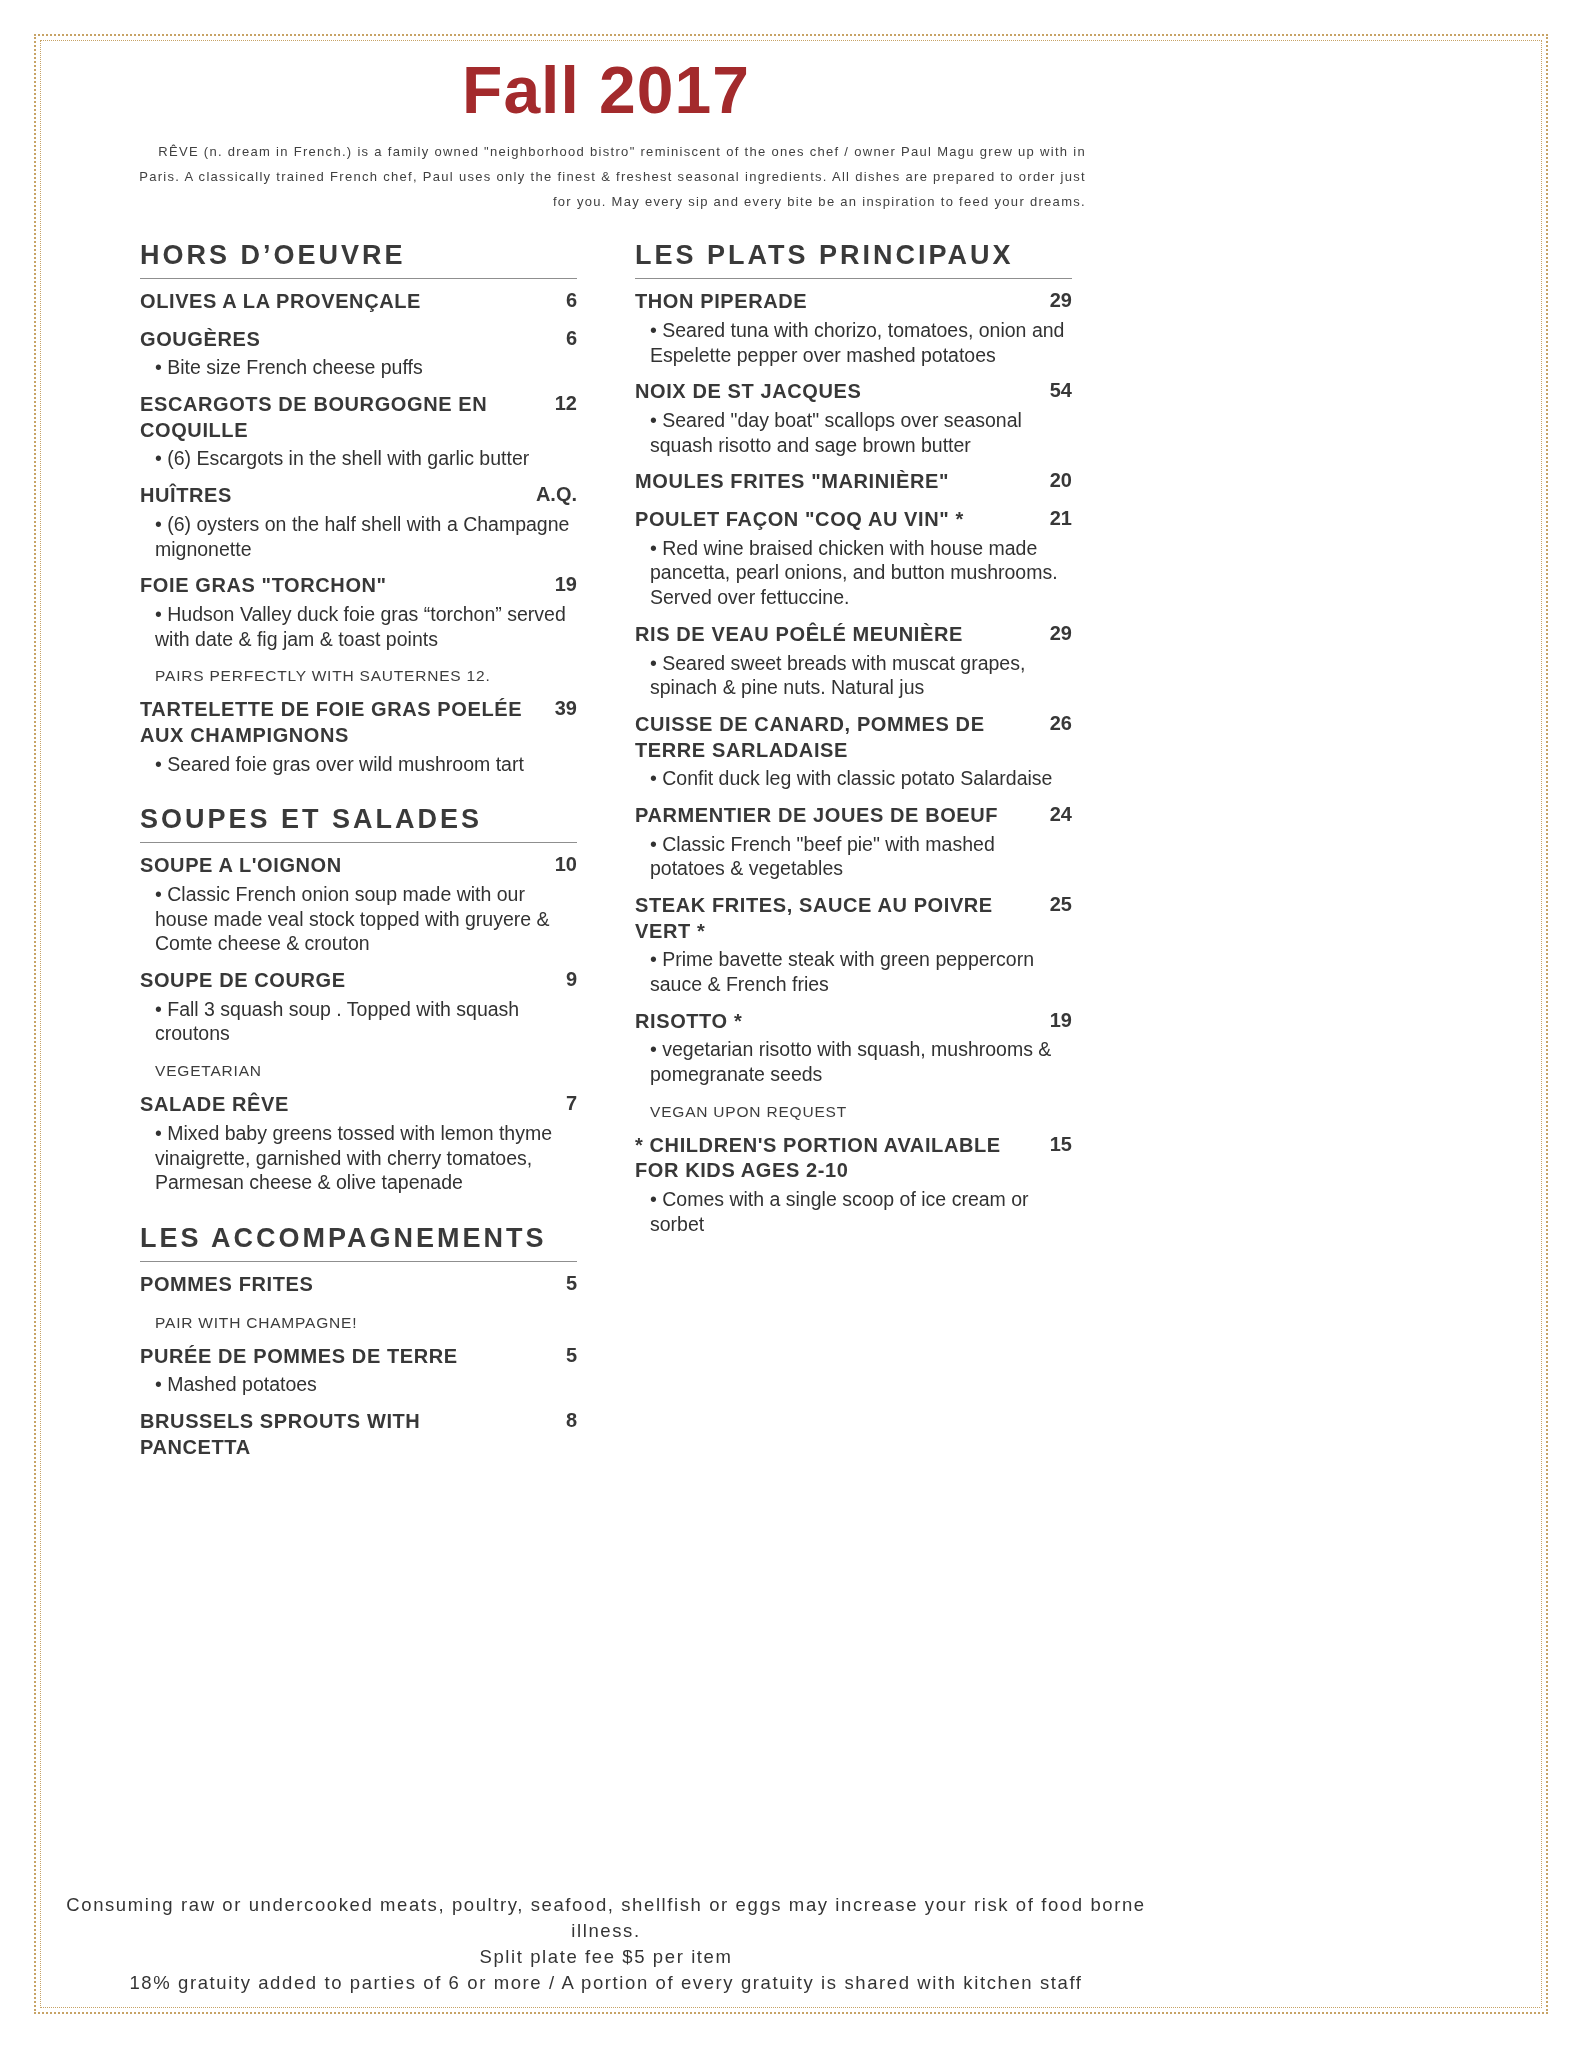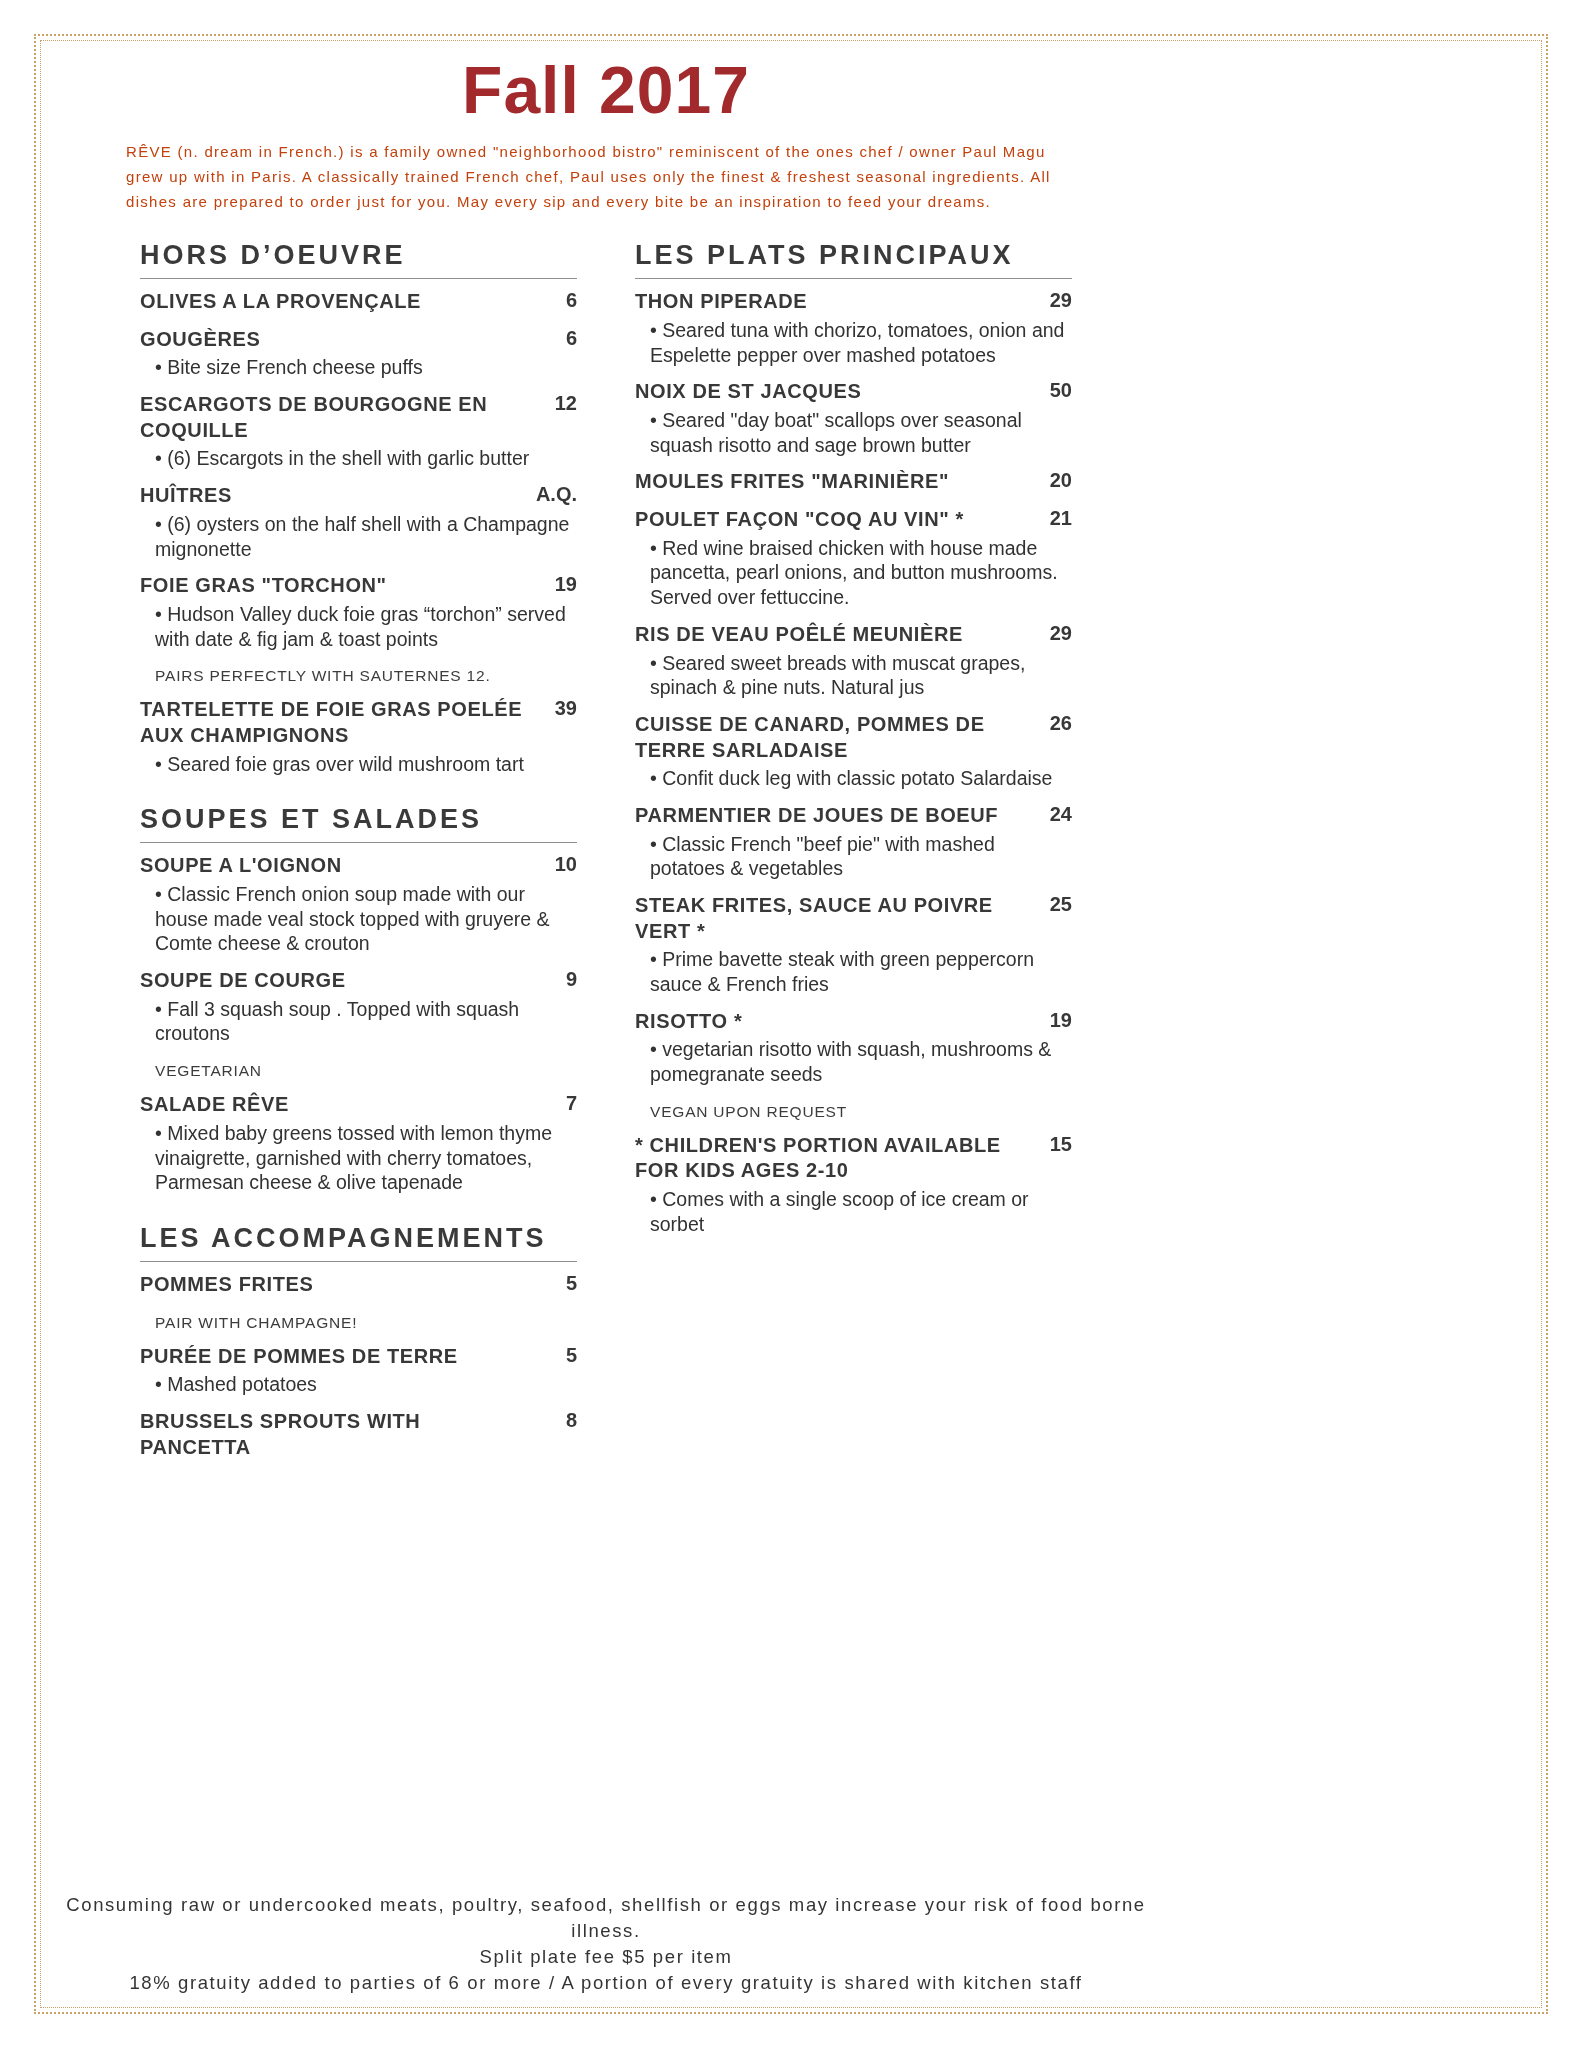--- a/index.html
+++ b/index.html
@@ -42,25 +42,25 @@
     text-align:center;
     font-size:66px;
     font-weight:bold;
     color:var(--accent);
     letter-spacing:1px;
     line-height:1.05;
   }
   .intro{
     margin:14px auto 0;
     width:960px;
-    text-align:left;
-    font-size:15px;
+    text-align:right;
+    font-size:13px;
     line-height:25px;
     letter-spacing:1.3px;
-    color:#c2410c;
+    color:#404040;
   }
   .columns{
     width:932px;
     margin:26px auto 0;
     display:flex;
     gap:58px;
     align-items:flex-start;
   }
   .col{
     width:437px;
@@ -239,21 +239,21 @@
             <div class="menu-item">
               <div class="item-row">
                 <span class="item-name">THON PIPERADE</span>
                 <span class="item-price">29</span>
               </div>
               <p class="item-desc">Seared tuna with chorizo, tomatoes, onion and Espelette pepper over mashed potatoes</p>
             </div>
             <div class="menu-item">
               <div class="item-row">
                 <span class="item-name">NOIX DE ST JACQUES</span>
-                <span class="item-price">50</span>
+                <span class="item-price">54</span>
               </div>
               <p class="item-desc">Seared "day boat" scallops over seasonal squash risotto and sage brown butter</p>
             </div>
             <div class="menu-item">
               <div class="item-row">
                 <span class="item-name">MOULES FRITES "MARINIÈRE"</span>
                 <span class="item-price">20</span>
               </div>
             </div>
             <div class="menu-item">

